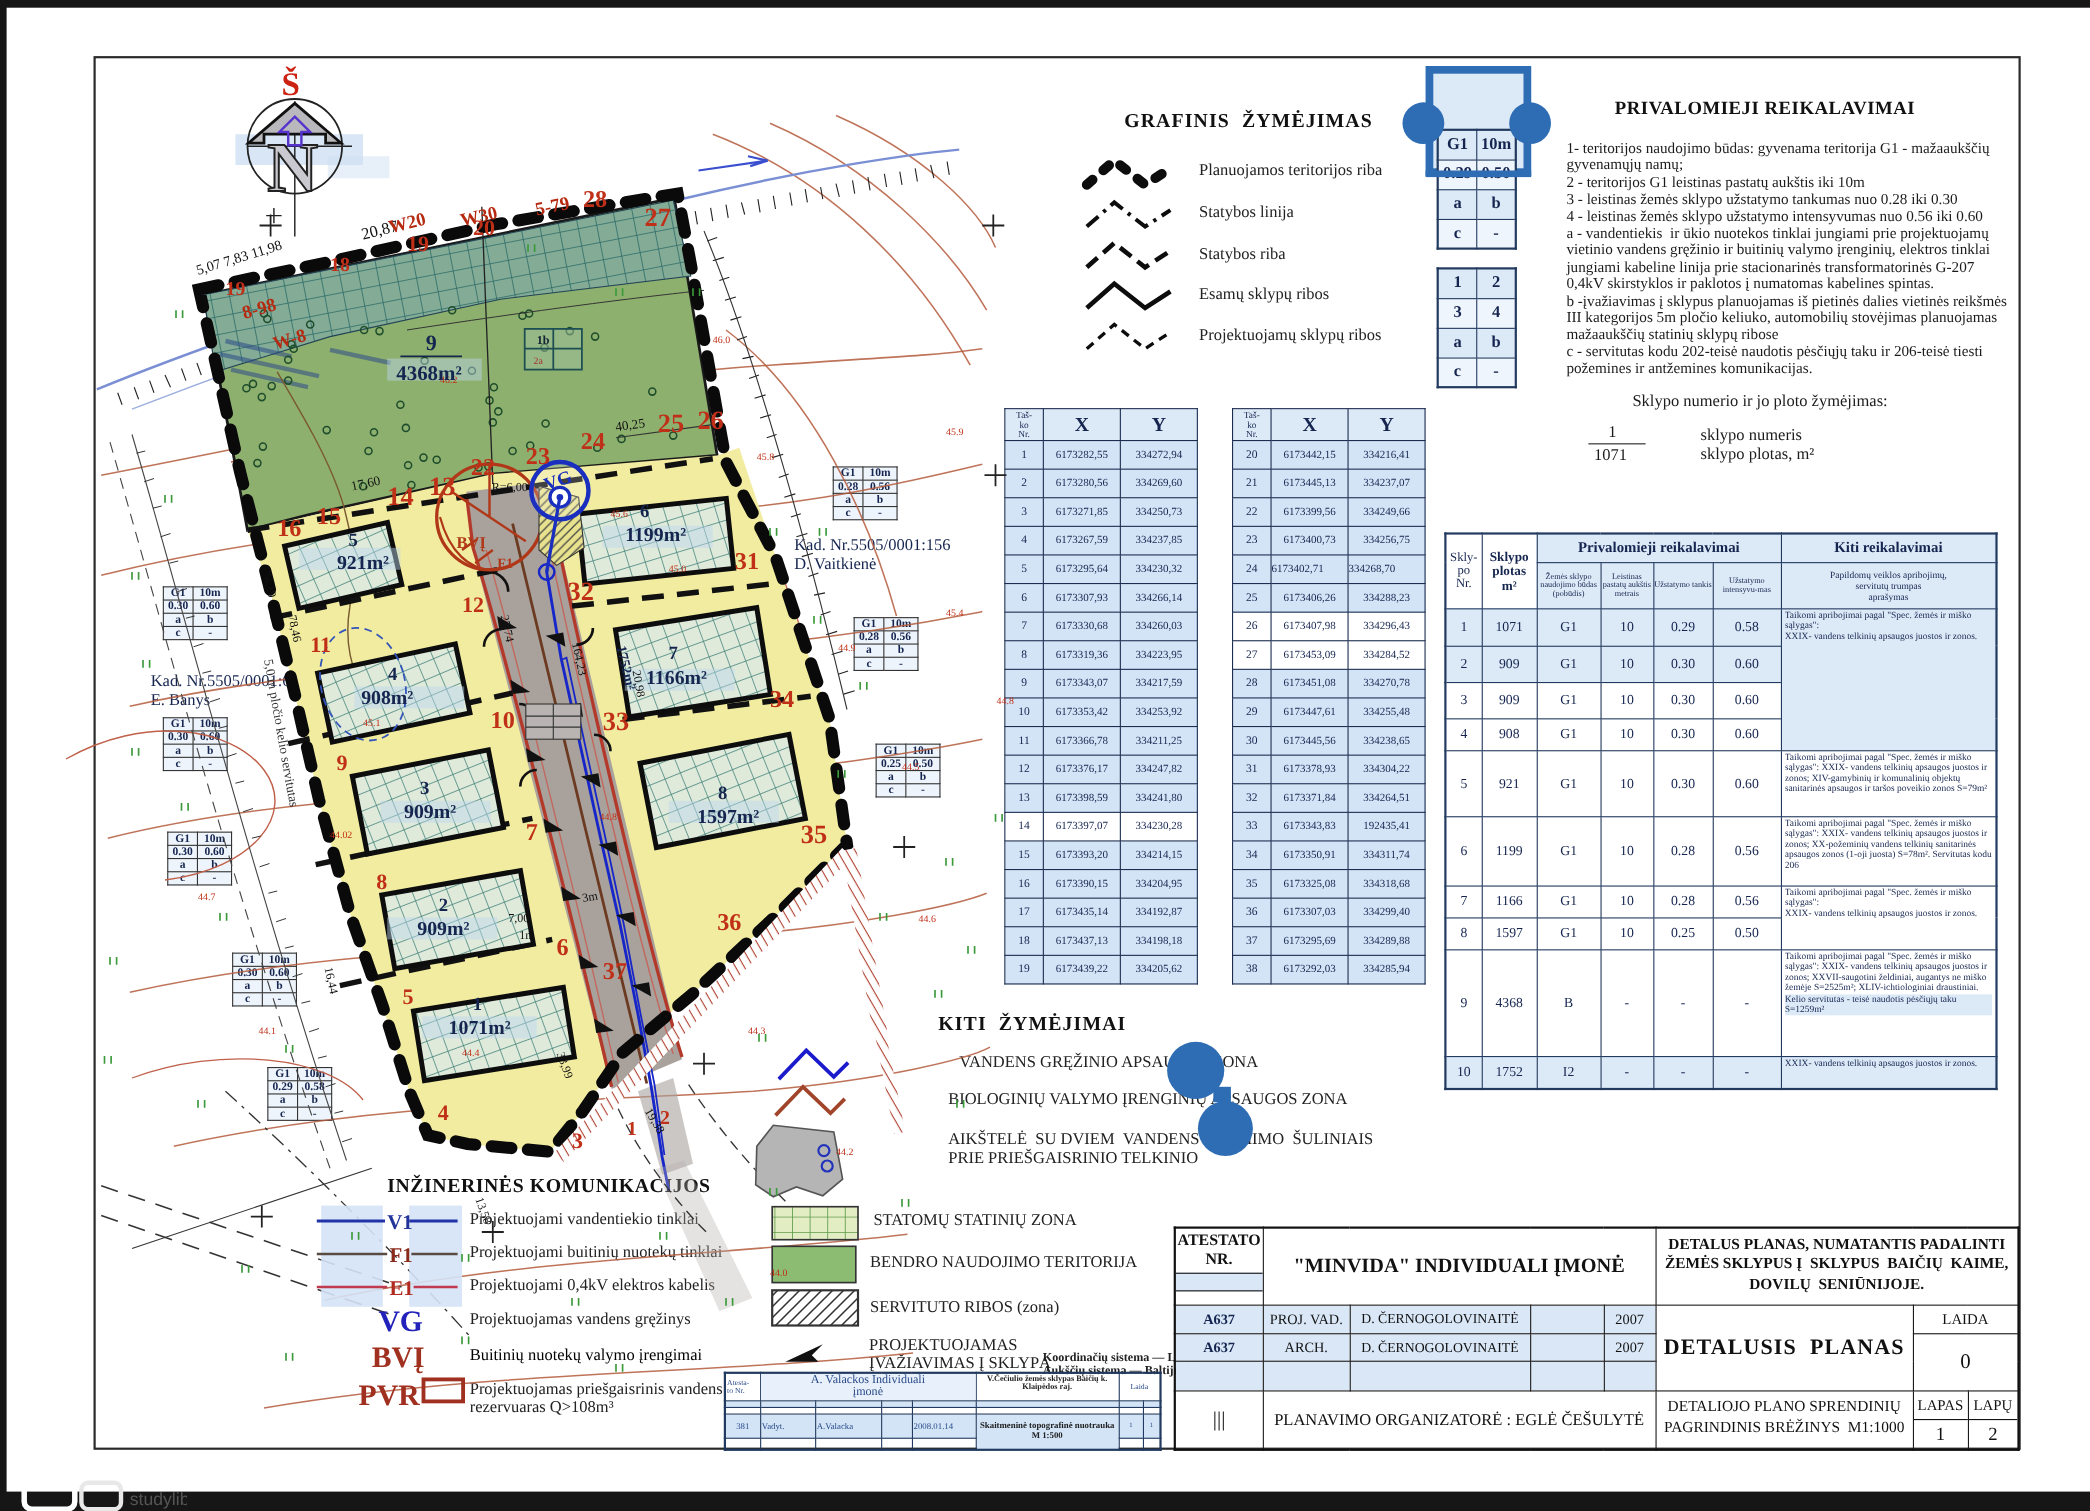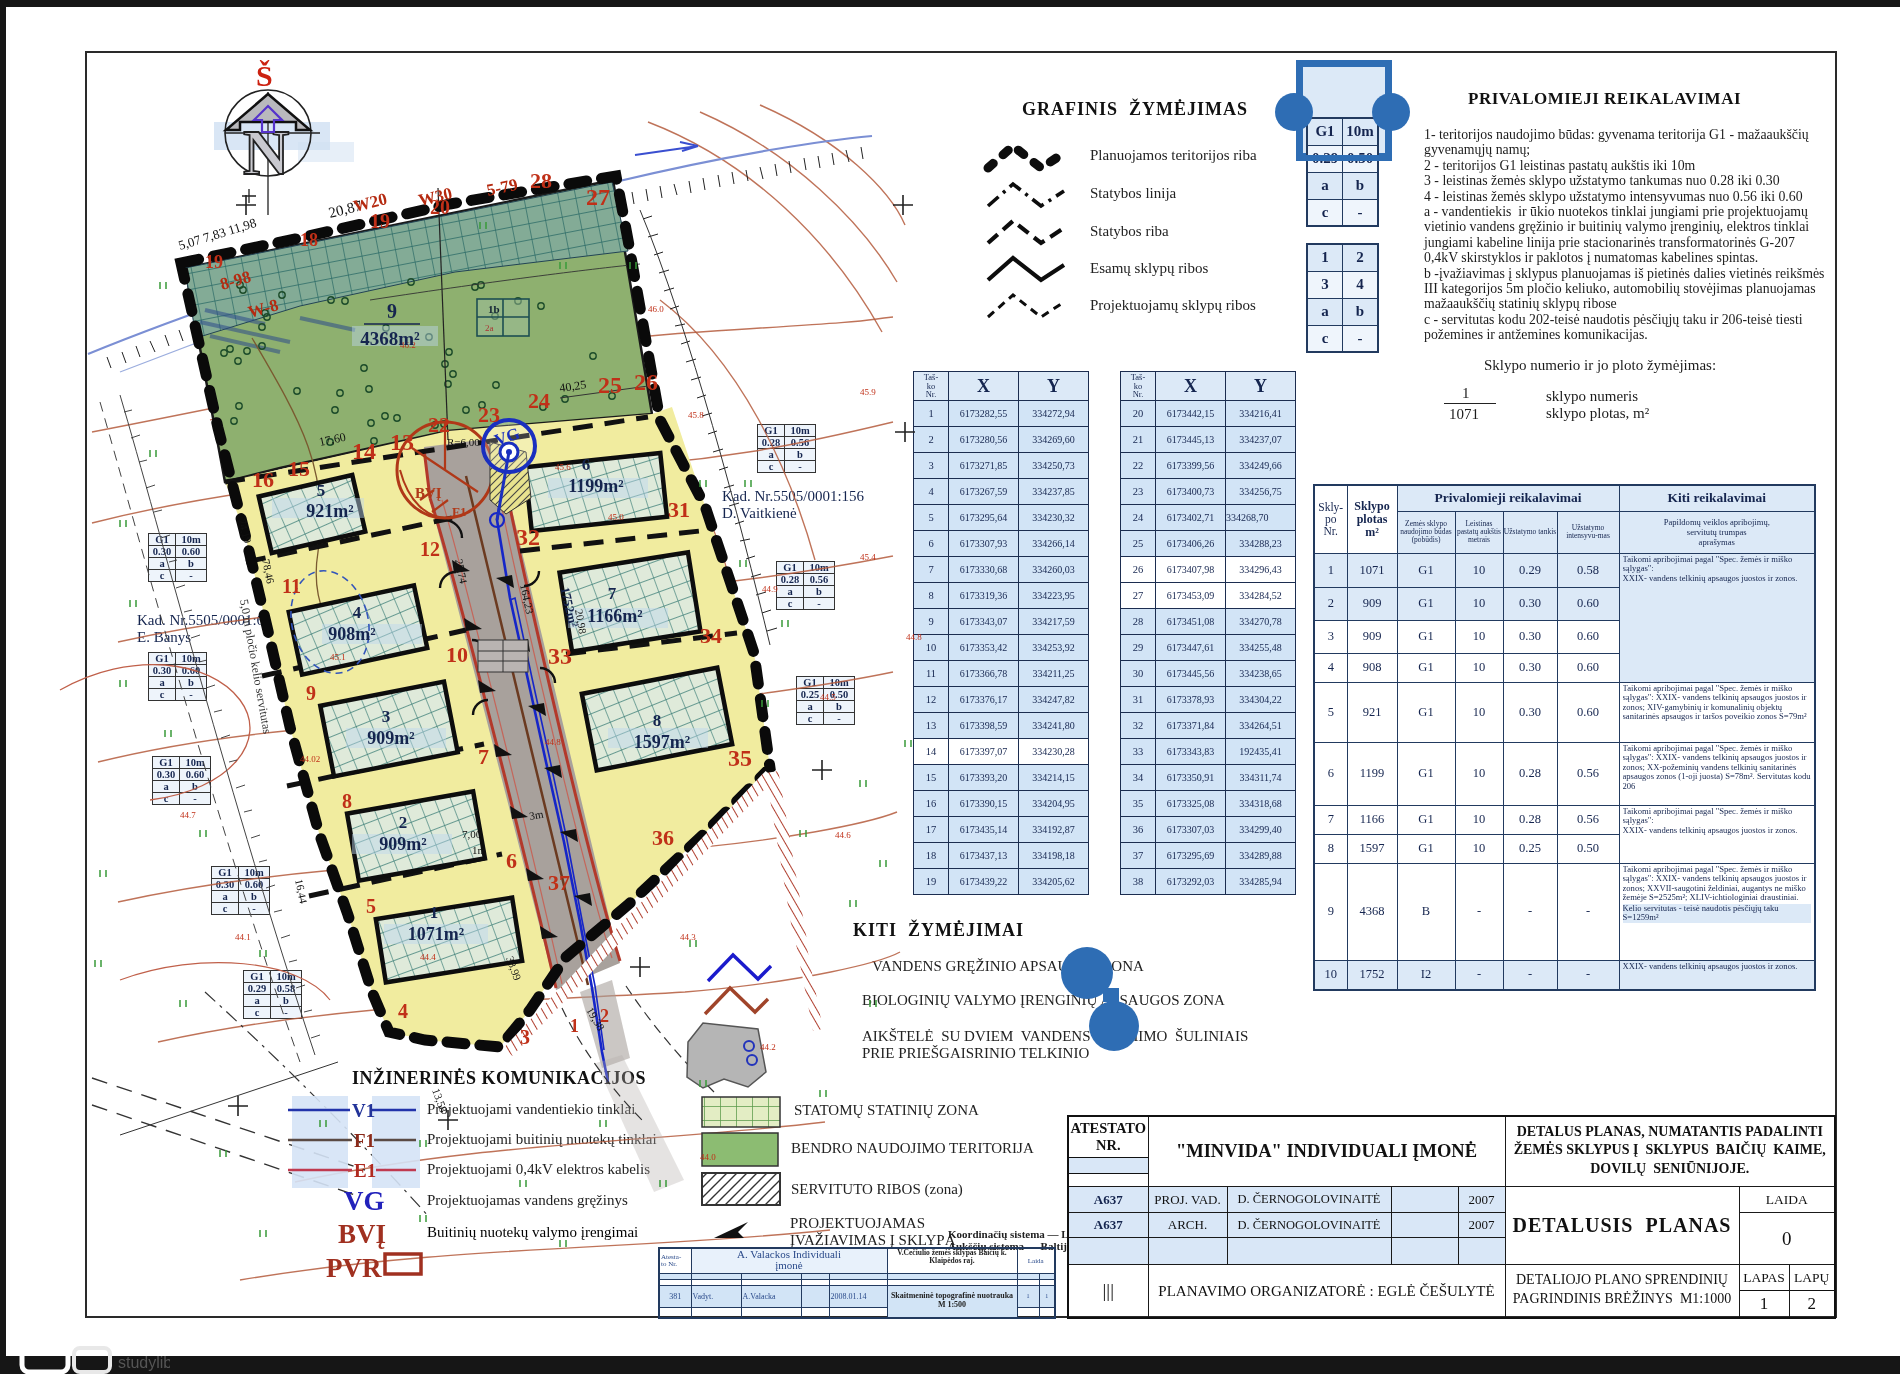--- a/index.html
+++ b/index.html
@@ -592,21 +592,21 @@
           <td style="border:1px solid #1c2d50;text-align:center;padding:0;font-size:10px;">6173399,56</td>
           <td style="border:1px solid #1c2d50;text-align:center;padding:0;font-size:10px;">334249,66</td>
         </tr>
         <tr style="height:26px;background:#d2e4f6;">
           <td style="border:1px solid #1c2d50;text-align:center;padding:0;">23</td>
           <td style="border:1px solid #1c2d50;text-align:center;padding:0;font-size:10px;">6173400,73</td>
           <td style="border:1px solid #1c2d50;text-align:center;padding:0;font-size:10px;">334256,75</td>
         </tr>
         <tr style="height:26px;background:#d2e4f6;">
           <td style="border:1px solid #1c2d50;text-align:center;padding:0;">24</td>
-          <td style="border:1px solid #1c2d50;text-align:center;padding:0;font-size:10px;">6173402,71</td>
+          <td style="border:1px solid #1c2d50;padding:0;font-size:10px;">6173402,71</td>
           <td style="border:1px solid #1c2d50;text-align:left;padding:0;font-size:10px;">334268,70</td>
         </tr>
         <tr style="height:26px;background:#d2e4f6;">
           <td style="border:1px solid #1c2d50;text-align:center;padding:0;">25</td>
           <td style="border:1px solid #1c2d50;text-align:center;padding:0;font-size:10px;">6173406,26</td>
           <td style="border:1px solid #1c2d50;text-align:center;padding:0;font-size:10px;">334288,23</td>
         </tr>
         <tr style="height:26px;background:#ffffff;">
           <td style="border:1px solid #1c2d50;text-align:center;padding:0;">26</td>
           <td style="border:1px solid #1c2d50;text-align:center;padding:0;font-size:10px;">6173407,98</td>
@@ -1033,20 +1033,21 @@
 
 <div class="abs" style="left:948px;top:1228px;font-family:'Liberation Serif',serif;font-size:11px;font-weight:bold;color:#222;filter:blur(0.6px);">Koordinačių sistema — LKS-94<br>Aukščių sistema — Baltijos</div>
 
 <div class="abs" style="left:352px;top:1068px;font-family:'Liberation Serif',serif;font-size:18px;font-weight:bold;color:#111;letter-spacing:0.5px;">INŽINERINĖS KOMUNIKACIJOS</div>
 
 <div class="abs" style="left:427px;top:1101px;font-family:'Liberation Serif',serif;font-size:15px;color:#222;">Projektuojami vandentiekio tinklai</div>
 <div class="abs" style="left:427px;top:1131px;font-family:'Liberation Serif',serif;font-size:15px;color:#222;">Projektuojami buitinių nuotekų tinklai</div>
 <div class="abs" style="left:427px;top:1161px;font-family:'Liberation Serif',serif;font-size:15px;color:#222;">Projektuojami 0,4kV elektros kabelis</div>
 <div class="abs" style="left:427px;top:1192px;font-family:'Liberation Serif',serif;font-size:15px;color:#222;">Projektuojamas vandens gręžinys</div>
 <div class="abs" style="left:427px;top:1224px;font-family:'Liberation Serif',serif;font-size:15px;color:#000000;">Buitinių nuotekų valymo įrengimai</div>
+<div class="abs" style="left:427px;top:1255px;width:330px;font-family:'Liberation Serif',serif;font-size:15px;color:#222;">Projektuojamas priešgaisrinis vandens<br>rezervuaras Q&gt;108m³</div>
 
 <div class="abs" style="left:85px;top:51px;width:1748px;height:1263px;border:2px solid #2a2a2a;"></div>
 
 <table class="abs" style="left:658px;top:1247px;border:2px solid #223a5f;font-family:'Liberation Serif',serif;color:#2a4a8a;table-layout:fixed;font-size:8px;line-height:9px;">
       <colgroup>
         <col style="width:32px">
         <col style="width:50px">
         <col style="width:60px">
         <col style="width:28px">
         <col style="width:58px">

